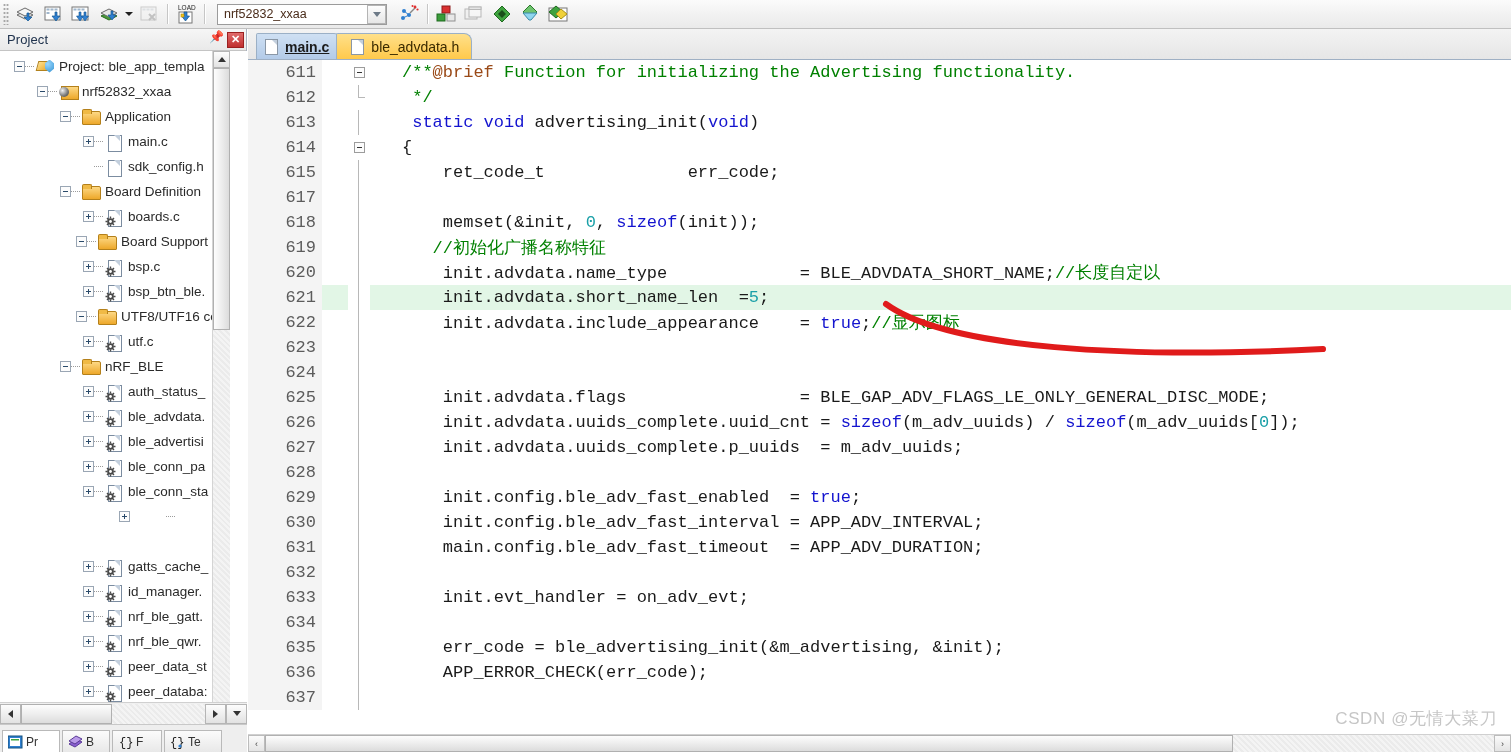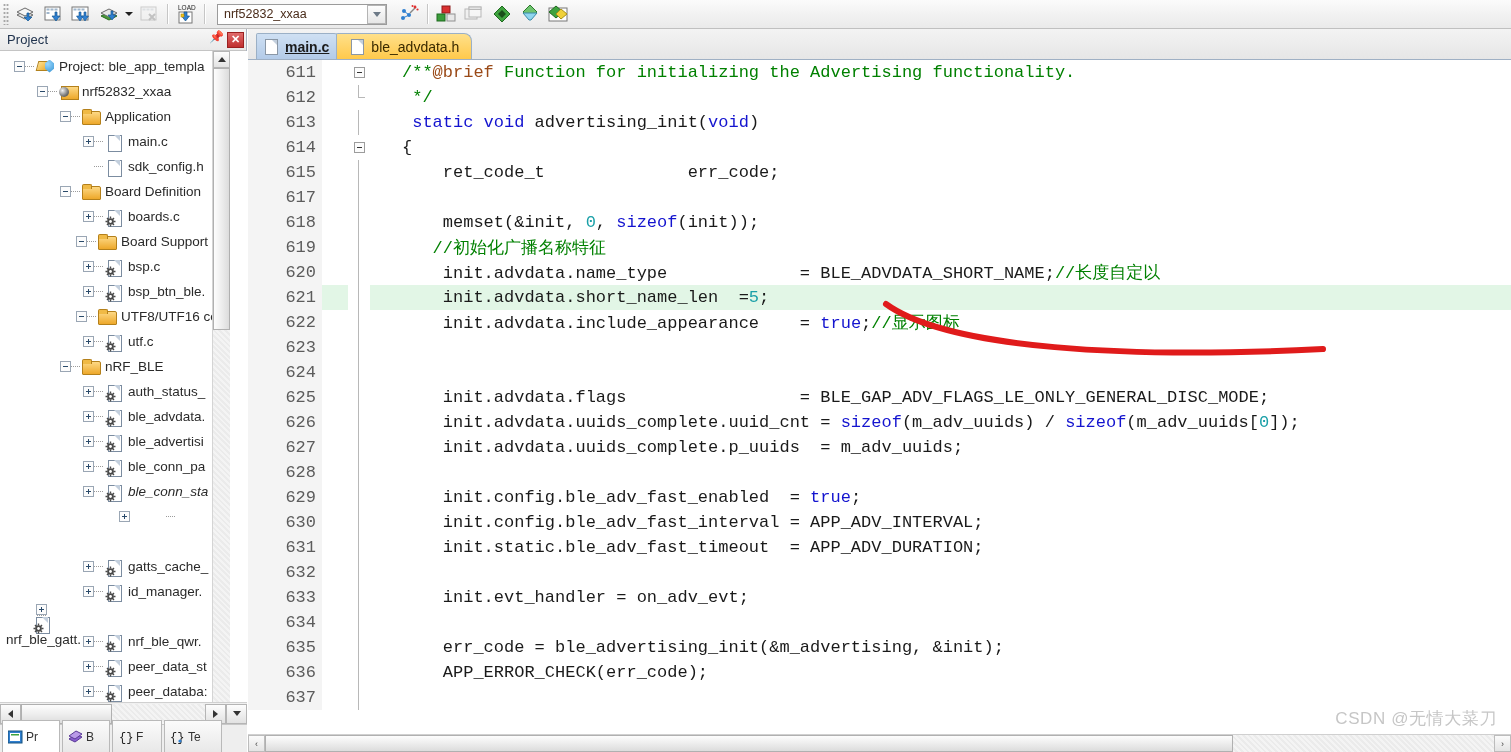--- a/index.html
+++ b/index.html
@@ -187,21 +187,21 @@
   }
   #tree-htrack { flex: 1; height: 20px; background: repeating-linear-gradient(45deg,#f4f4f4 0 2px,#ebebeb 2px 4px); }
 
   
   #pane-tabs {
     position: absolute; left: 0; bottom: 0; width: 247px; height: 28px;
     background: #eeeeee; border-top: 1px solid #c8c8c8;
     display: flex; align-items: flex-end; padding-left: 2px;
   }
   .ptab {
-    height: 32px; display: flex; align-items: center; padding: 0 5px;
+    height: 22px; display: flex; align-items: center; padding: 0 5px;
     border: 1px solid #b9b9b9; border-bottom: none;
     background: linear-gradient(to bottom,#fbfbfb,#e8e8e8);
     margin-right: 2px; font-size: 12px; color: #333;
     overflow: hidden; white-space: nowrap;
   }
   .ptab.active { background: #ffffff; }
   .ptab .pico { width: 15px; height: 14px; margin-right: 3px; flex: 0 0 auto; position: relative; }
 
   
   #editor-area {
@@ -628,21 +628,21 @@
                   <circle cx="5.5" cy="5.5" r="3.3"></circle>
                 </g>
                 <circle cx="5.5" cy="5.5" r="1.4" fill="#ffffff"></circle>
                 <g stroke="#4a4a4a" stroke-width="1.4">
                   <path d="M5.5 0.5v2M5.5 8.5v2M0.5 5.5h2M8.5 5.5h2M2 2l1.4 1.4M7.6 7.6L9 9M9 2L7.6 3.4M3.4 7.6L2 9"></path>
                 </g>
               </svg></span>
           </span>
           <span class="lbl">ble_conn_pa</span>
         </div>
-        <div class="tnode" style="position: absolute; left: 0px; top: 428px; font-style: italic;">
+        <div class="tnode" style="position: absolute; left: 0px; top: 428px;">
           <span style="display: inline-block; width: 83px; flex: 0 0 auto;"></span>
           <span class="expander plus"></span>
           <span class="dots"></span>
           <span class="ico doc">
             <span class="gear"><svg width="11" height="11" viewBox="0 0 11 11">
                 <g fill="#4a4a4a">
                   <circle cx="5.5" cy="5.5" r="3.3"></circle>
                 </g>
                 <circle cx="5.5" cy="5.5" r="1.4" fill="#ffffff"></circle>
                 <g stroke="#4a4a4a" stroke-width="1.4">
@@ -696,21 +696,21 @@
                   <circle cx="5.5" cy="5.5" r="3.3"></circle>
                 </g>
                 <circle cx="5.5" cy="5.5" r="1.4" fill="#ffffff"></circle>
                 <g stroke="#4a4a4a" stroke-width="1.4">
                   <path d="M5.5 0.5v2M5.5 8.5v2M0.5 5.5h2M8.5 5.5h2M2 2l1.4 1.4M7.6 7.6L9 9M9 2L7.6 3.4M3.4 7.6L2 9"></path>
                 </g>
               </svg></span>
           </span>
           <span class="lbl">id_manager.</span>
         </div>
-        <div class="tnode" style="position: absolute; left: 0px; top: 553px; flex-direction: column;">
+        <div class="tnode" style="position: absolute; left: 0px; top: 553px;">
           <span style="display: inline-block; width: 83px; flex: 0 0 auto;"></span>
           <span class="expander plus"></span>
           <span class="dots"></span>
           <span class="ico doc">
             <span class="gear"><svg width="11" height="11" viewBox="0 0 11 11">
                 <g fill="#4a4a4a">
                   <circle cx="5.5" cy="5.5" r="3.3"></circle>
                 </g>
                 <circle cx="5.5" cy="5.5" r="1.4" fill="#ffffff"></circle>
                 <g stroke="#4a4a4a" stroke-width="1.4">
@@ -854,21 +854,21 @@
         <div class="cline hl"><div class="gutter">621</div><div class="fold"><span class="bar"></span></div><div class="ctext"><span class="c-plain">    init.advdata.short_name_len  =</span><span class="c-num">5</span><span class="c-plain">;</span></div></div>
         <div class="cline"><div class="gutter">622</div><div class="fold"><span class="bar"></span></div><div class="ctext"><span class="c-plain">    init.advdata.include_appearance    = </span><span class="c-kw">true</span><span class="c-plain">;</span><span class="c-comment">//显示图标</span></div></div>
         <div class="cline"><div class="gutter">623</div><div class="fold"><span class="bar"></span></div><div class="ctext"><span class="c-plain"></span></div></div>
         <div class="cline"><div class="gutter">624</div><div class="fold"><span class="bar"></span></div><div class="ctext"><span class="c-plain"></span></div></div>
         <div class="cline"><div class="gutter">625</div><div class="fold"><span class="bar"></span></div><div class="ctext"><span class="c-plain">    init.advdata.flags                 = BLE_GAP_ADV_FLAGS_LE_ONLY_GENERAL_DISC_MODE;</span></div></div>
         <div class="cline"><div class="gutter">626</div><div class="fold"><span class="bar"></span></div><div class="ctext"><span class="c-plain">    init.advdata.uuids_complete.uuid_cnt = </span><span class="c-kw">sizeof</span><span class="c-plain">(m_adv_uuids) / </span><span class="c-kw">sizeof</span><span class="c-plain">(m_adv_uuids[</span><span class="c-num">0</span><span class="c-plain">]);</span></div></div>
         <div class="cline"><div class="gutter">627</div><div class="fold"><span class="bar"></span></div><div class="ctext"><span class="c-plain">    init.advdata.uuids_complete.p_uuids  = m_adv_uuids;</span></div></div>
         <div class="cline"><div class="gutter">628</div><div class="fold"><span class="bar"></span></div><div class="ctext"><span class="c-plain"></span></div></div>
         <div class="cline"><div class="gutter">629</div><div class="fold"><span class="bar"></span></div><div class="ctext"><span class="c-plain">    init.config.ble_adv_fast_enabled  = </span><span class="c-kw">true</span><span class="c-plain">;</span></div></div>
         <div class="cline"><div class="gutter">630</div><div class="fold"><span class="bar"></span></div><div class="ctext"><span class="c-plain">    init.config.ble_adv_fast_interval = APP_ADV_INTERVAL;</span></div></div>
-        <div class="cline"><div class="gutter">631</div><div class="fold"><span class="bar"></span></div><div class="ctext"><span class="c-plain">    init.static.ble_adv_fast_timeout  = APP_ADV_DURATION;</span></div></div>
+        <div class="cline"><div class="gutter">631</div><div class="fold"><span class="bar"></span></div><div class="ctext"><span class="c-plain">    main.config.ble_adv_fast_timeout  = APP_ADV_DURATION;</span></div></div>
         <div class="cline"><div class="gutter">632</div><div class="fold"><span class="bar"></span></div><div class="ctext"><span class="c-plain"></span></div></div>
         <div class="cline"><div class="gutter">633</div><div class="fold"><span class="bar"></span></div><div class="ctext"><span class="c-plain">    init.evt_handler = on_adv_evt;</span></div></div>
         <div class="cline"><div class="gutter">634</div><div class="fold"><span class="bar"></span></div><div class="ctext"><span class="c-plain"></span></div></div>
         <div class="cline"><div class="gutter">635</div><div class="fold"><span class="bar"></span></div><div class="ctext"><span class="c-plain">    err_code = ble_advertising_init(&amp;m_advertising, &amp;init);</span></div></div>
         <div class="cline"><div class="gutter">636</div><div class="fold"><span class="bar"></span></div><div class="ctext"><span class="c-plain">    APP_ERROR_CHECK(err_code);</span></div></div>
         <div class="cline"><div class="gutter">637</div><div class="fold"><span class="bar"></span></div><div class="ctext"><span class="c-plain"></span></div></div>
       </div>
   </div>
 
   <div id="editor-hscroll">

